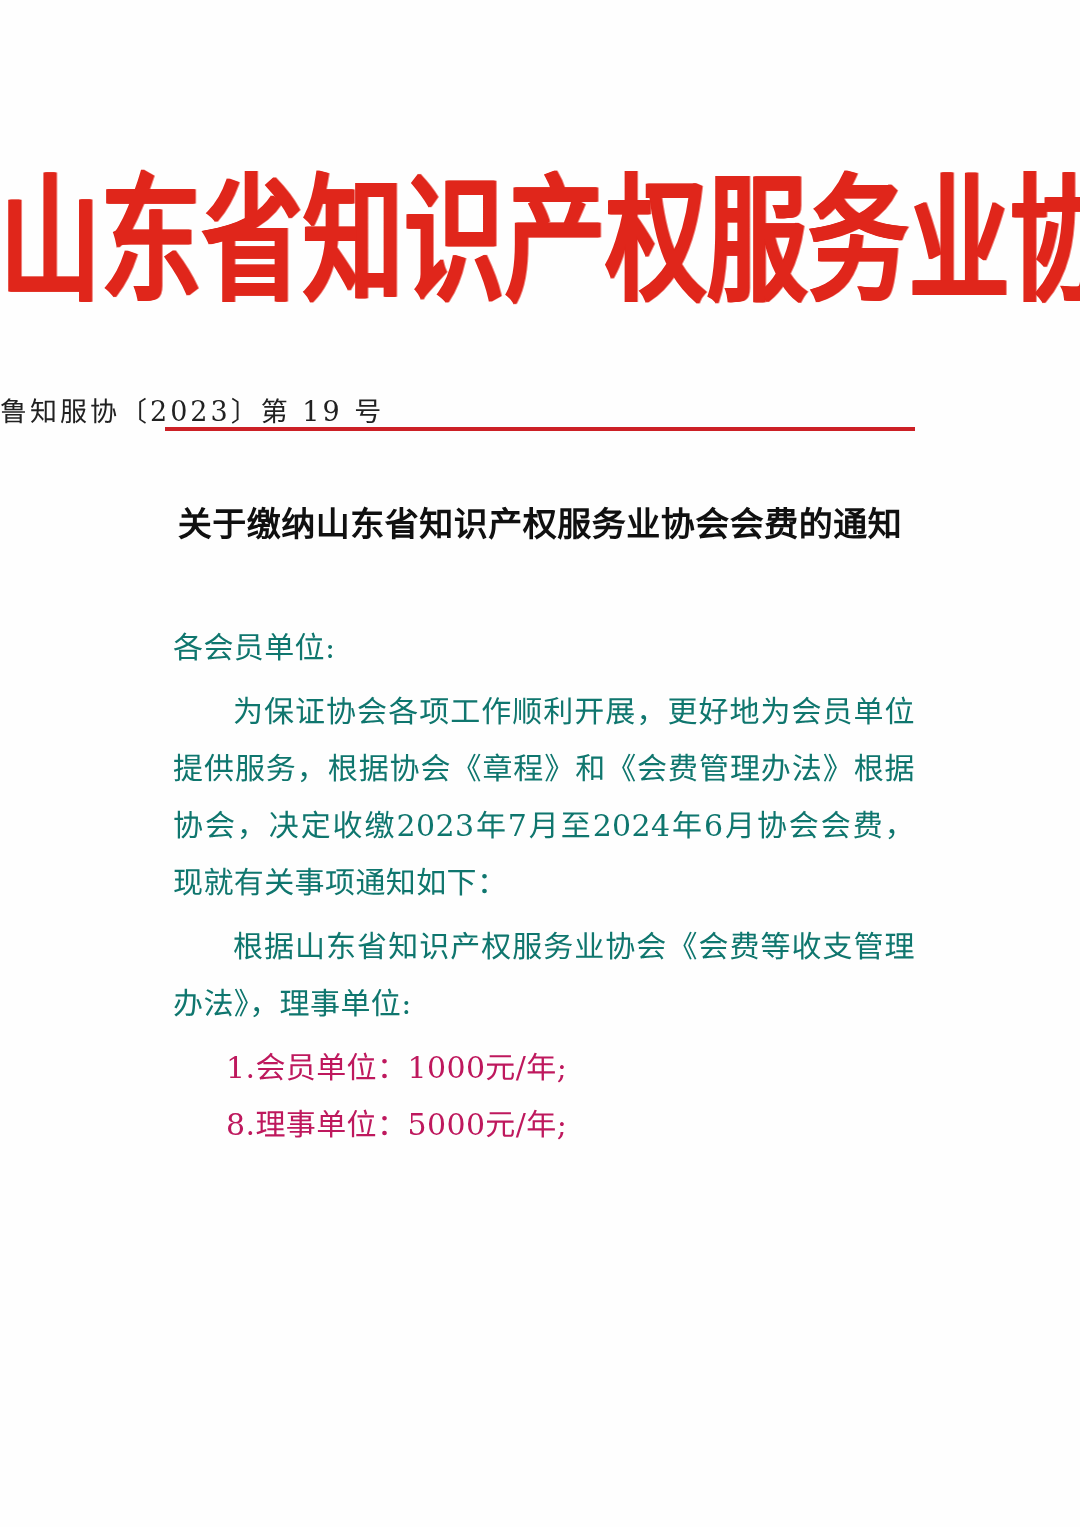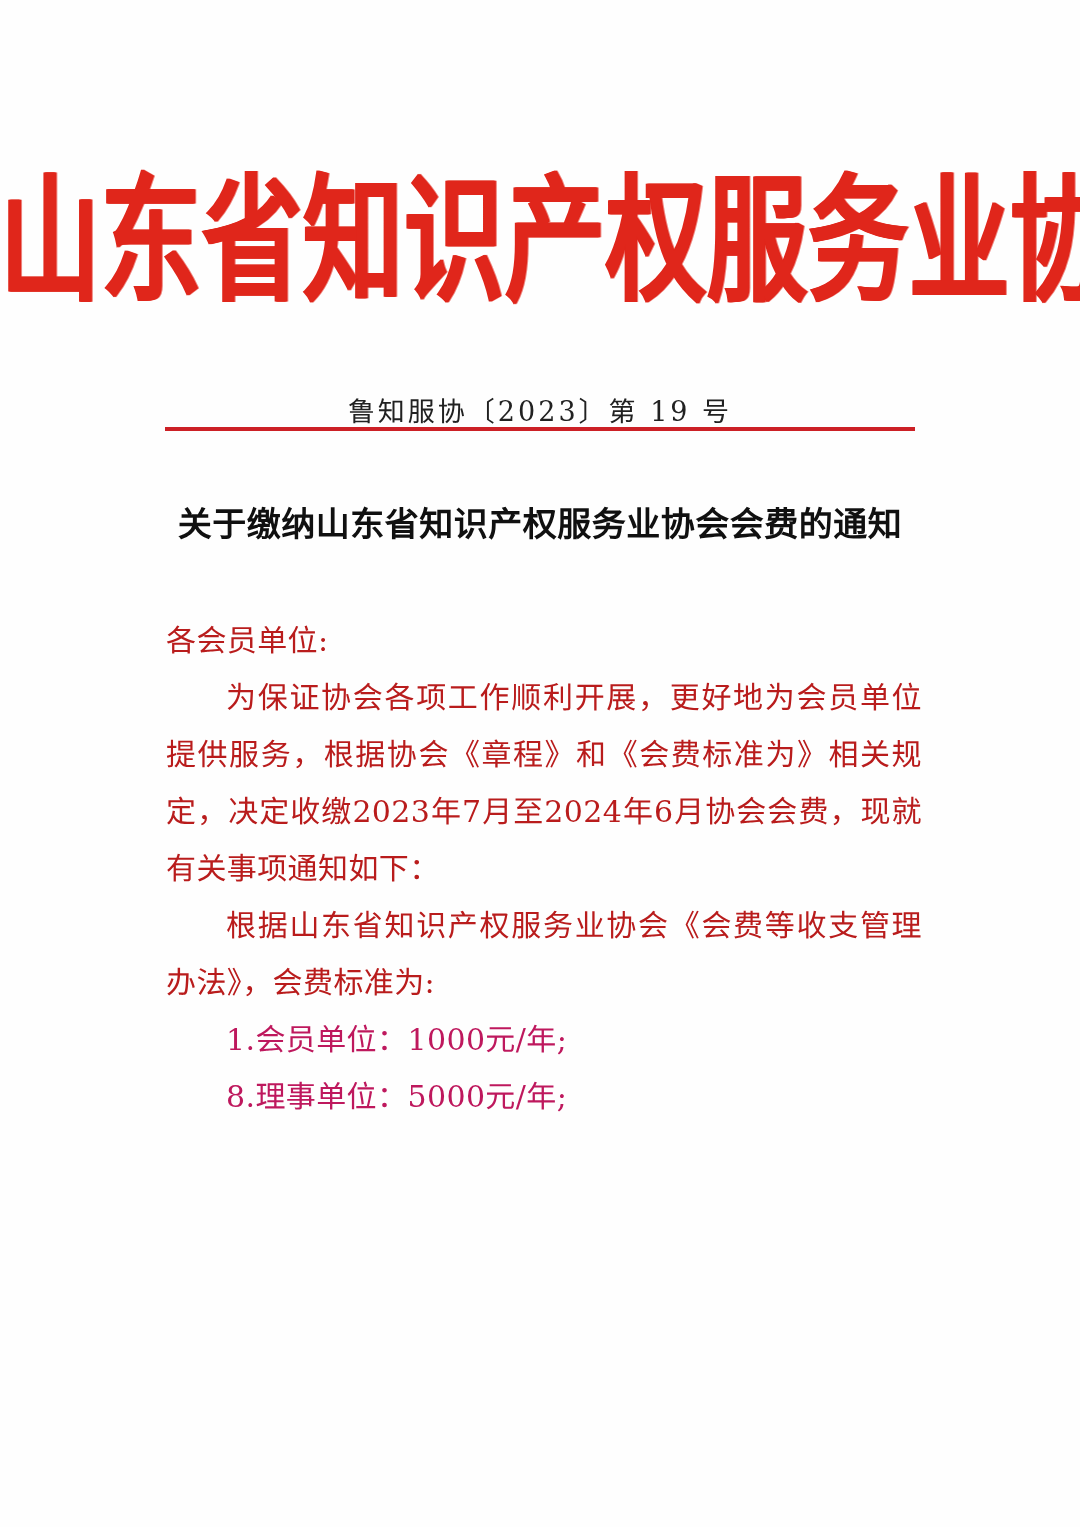--- a/index.html
+++ b/index.html
@@ -50,21 +50,21 @@
       2px 0 0 rgba(224,38,27,0.55),
       -1px 0 0 #e0261b;
   }
 
   
   .doc-number {
     position: absolute;
     left: 0;
     right: 0;
     top: 390px;
-    text-align: center;
+    text-align: left;
     font-family: "DejaVu Serif", "Liberation Serif", serif;
     font-size: 27px;
     letter-spacing: 3px;
     color: #212121;
     white-space: nowrap;
   }
 
   .red-rule {
     position: absolute;
     left: 165px;
@@ -94,25 +94,25 @@
     position: absolute;
     left: 166px;
     top: 612px;
     width: 756px;
   }
 
   .para {
     font-family: "DejaVu Serif", "Liberation Serif", serif;
     font-size: 30px;
     line-height: 57px;
-    color: #b91c1c;
+    color: #0f766e;
     text-align: justify;
     text-justify: inter-ideograph;
     letter-spacing: 0.4px;
-    margin: 0;
+    margin: 7px;
   }
 
   .para.salutation {
     text-indent: 0;
     margin-bottom: 0;
   }
 
   .para.indent {
     text-indent: 60px;
   }
@@ -151,23 +151,23 @@
 
   <div class="red-rule"></div>
 
   <div class="doc-title">关于缴纳山东省知识产权服务业协会会费的通知</div>
 
   <div class="body-block">
 
     <p class="para salutation">各会员单位:</p>
 
 
-    <p class="para indent">为保证协会各项工作顺利开展，更好地为会员单位提供服务，根据协会《章程》和《会费标准为》相关规定，决定收缴2023年7月至2024年6月协会会费，现就有关事项通知如下：</p>
+    <p class="para indent">为保证协会各项工作顺利开展，更好地为会员单位提供服务，根据协会《章程》和《会费管理办法》根据协会，决定收缴2023年7月至2024年6月协会会费，现就有关事项通知如下：</p>
 
 
-    <p class="para indent">根据山东省知识产权服务业协会《会费等收支管理办法》，会费标准为:</p>
+    <p class="para indent">根据山东省知识产权服务业协会《会费等收支管理办法》，理事单位:</p>
 
     <p class="fee-item">1.会员单位：1000元/年;</p>
 
     <p class="fee-item">8.理事单位：5000元/年;</p>
 
   </div>
 </div>
 
 </body></html>

